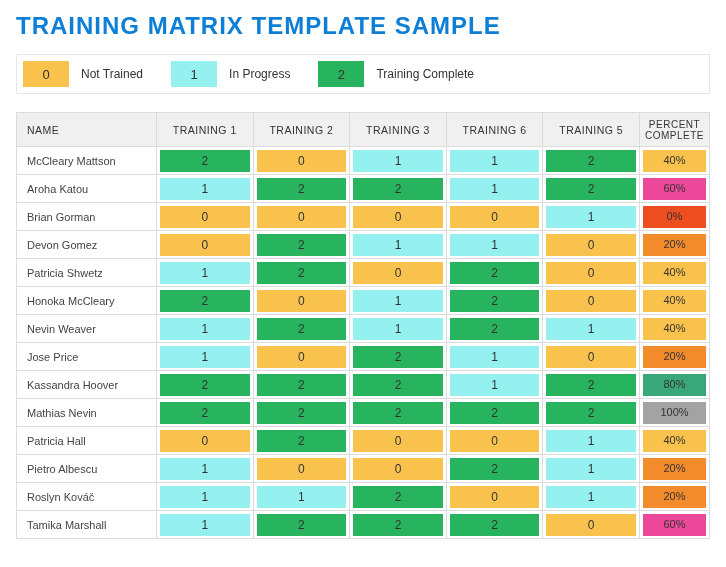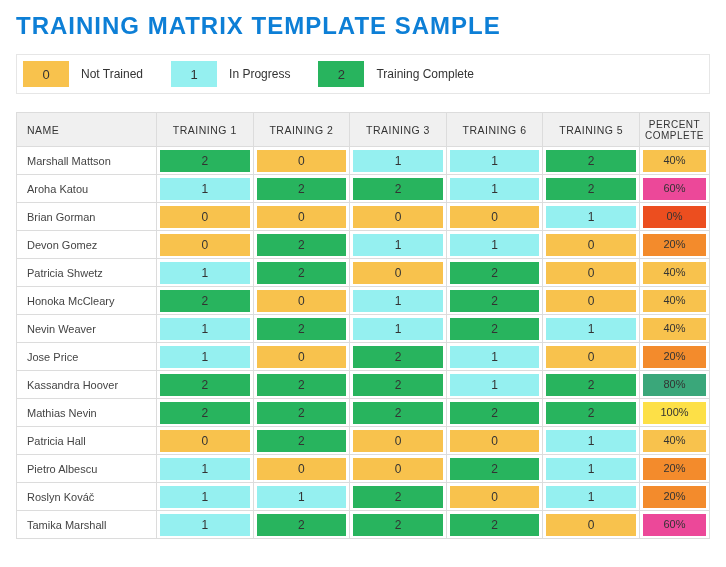--- a/index.html
+++ b/index.html
@@ -90,21 +90,21 @@
 
   .v0 { background: #f8c24d; }
   .v1 { background: #95f0f0; }
   .v2 { background: #28b45e; }
 
   .p0   { background: #ec4e1f; }
   .p20  { background: #f38b2c; }
   .p40  { background: #f8c24d; }
   .p60  { background: #ec4899; }
   .p80  { background: #3aa77a; }
-  .p100 { background: #fde047; }
+  .p100 { background: #a3a3a3; }
 </style>
 </head>
 <body>
 
 <h1>TRAINING MATRIX TEMPLATE SAMPLE</h1>
 
 <div class="legend">
   <div class="legend-item">
     <div class="legend-swatch c-orange">0</div>
     <span>Not Trained</span>
@@ -126,21 +126,21 @@
       <th>TRAINING 1</th>
       <th>TRAINING 2</th>
       <th>TRAINING 3</th>
       <th>TRAINING 6</th>
       <th>TRAINING 5</th>
       <th class="pct-col">PERCENT COMPLETE</th>
     </tr>
   </thead>
   <tbody id="matrix-body">
       <tr>
-        <td class="name-col"><span class="cell-name">Marshall Mattson</span></td>
+        <td class="name-col"><span class="cell-name">McCleary Mattson</span></td>
         <td>
           <div class="cell-inner v2">2</div>
         </td>
         <td>
           <div class="cell-inner v0">0</div>
         </td>
         <td>
           <div class="cell-inner v1">1</div>
         </td>
         <td>

